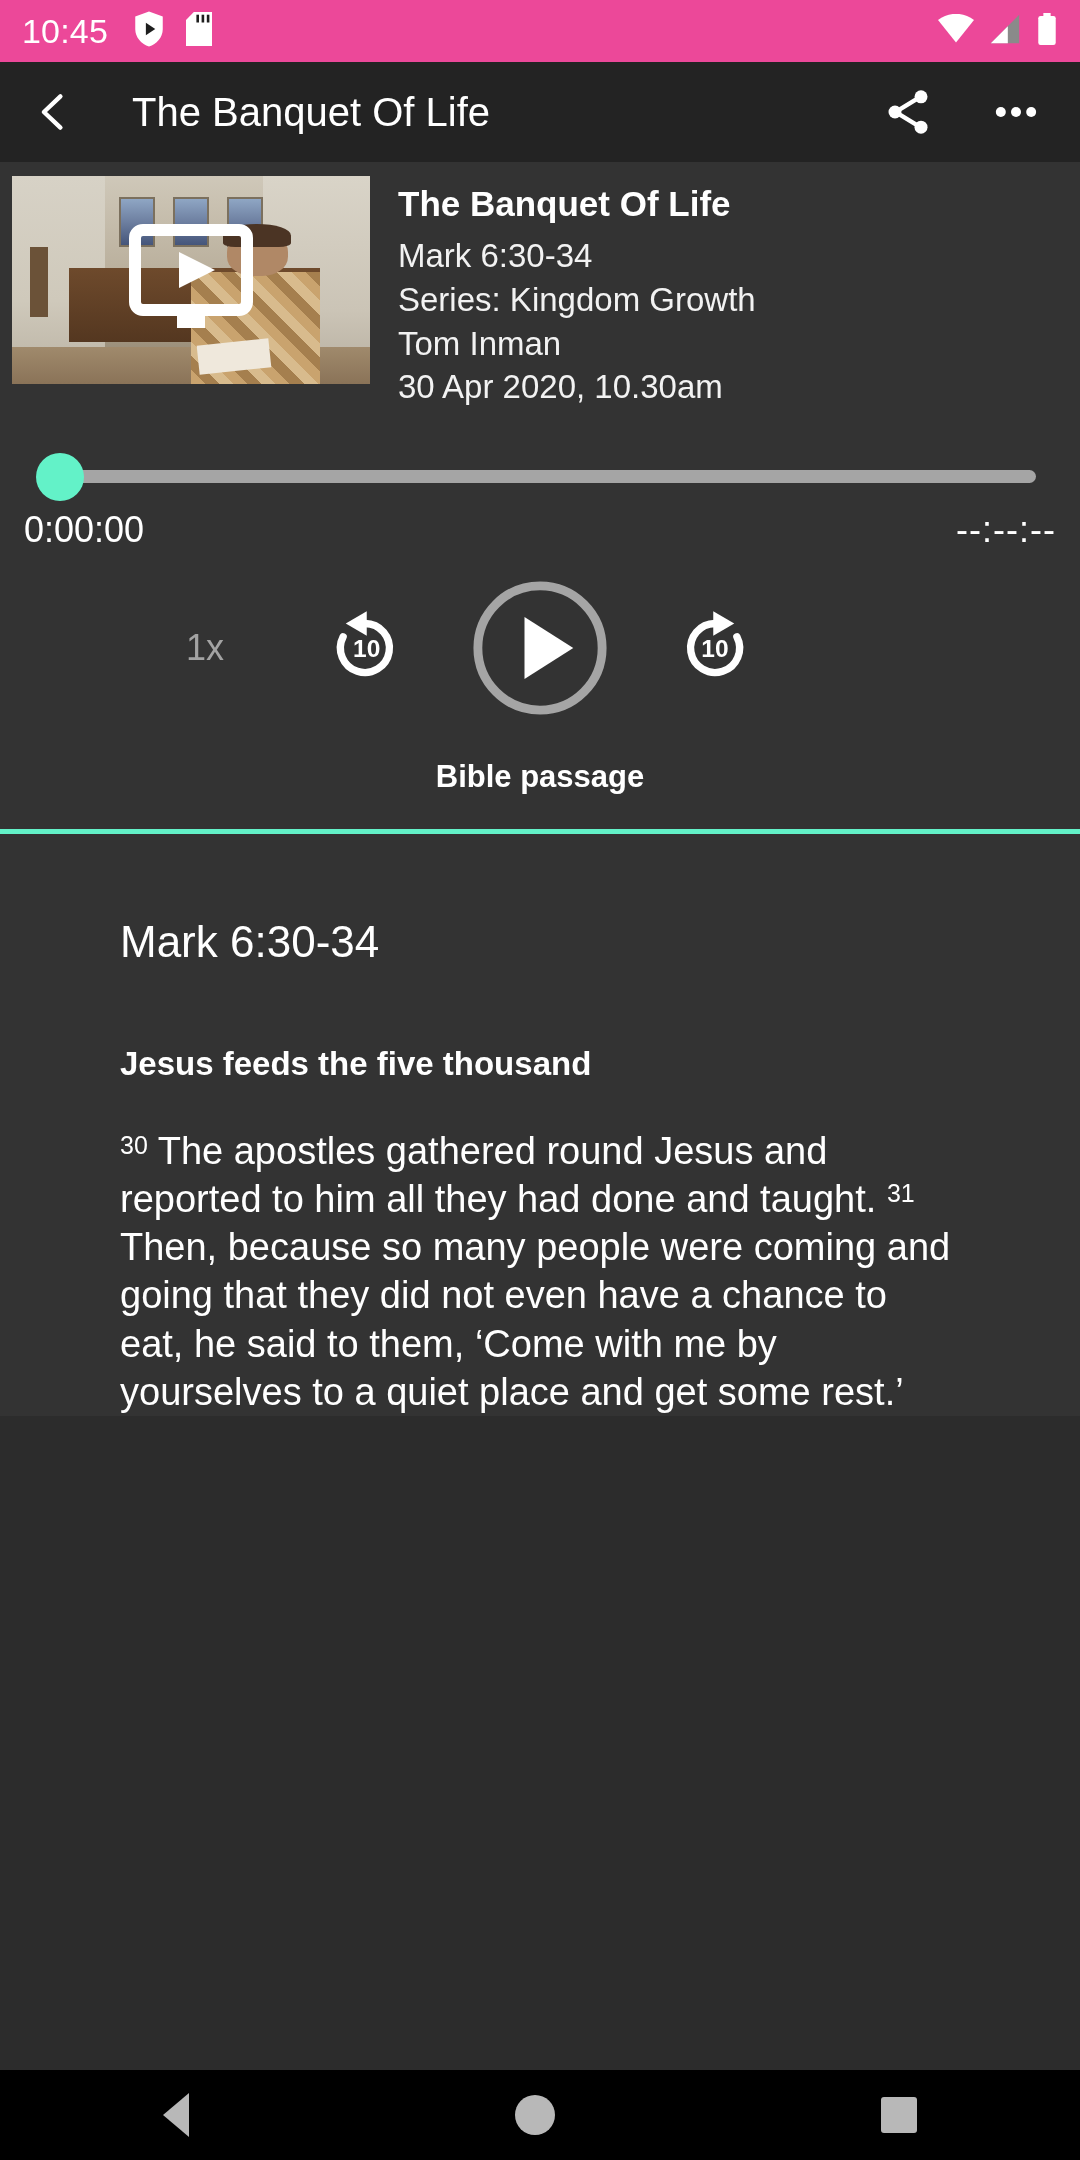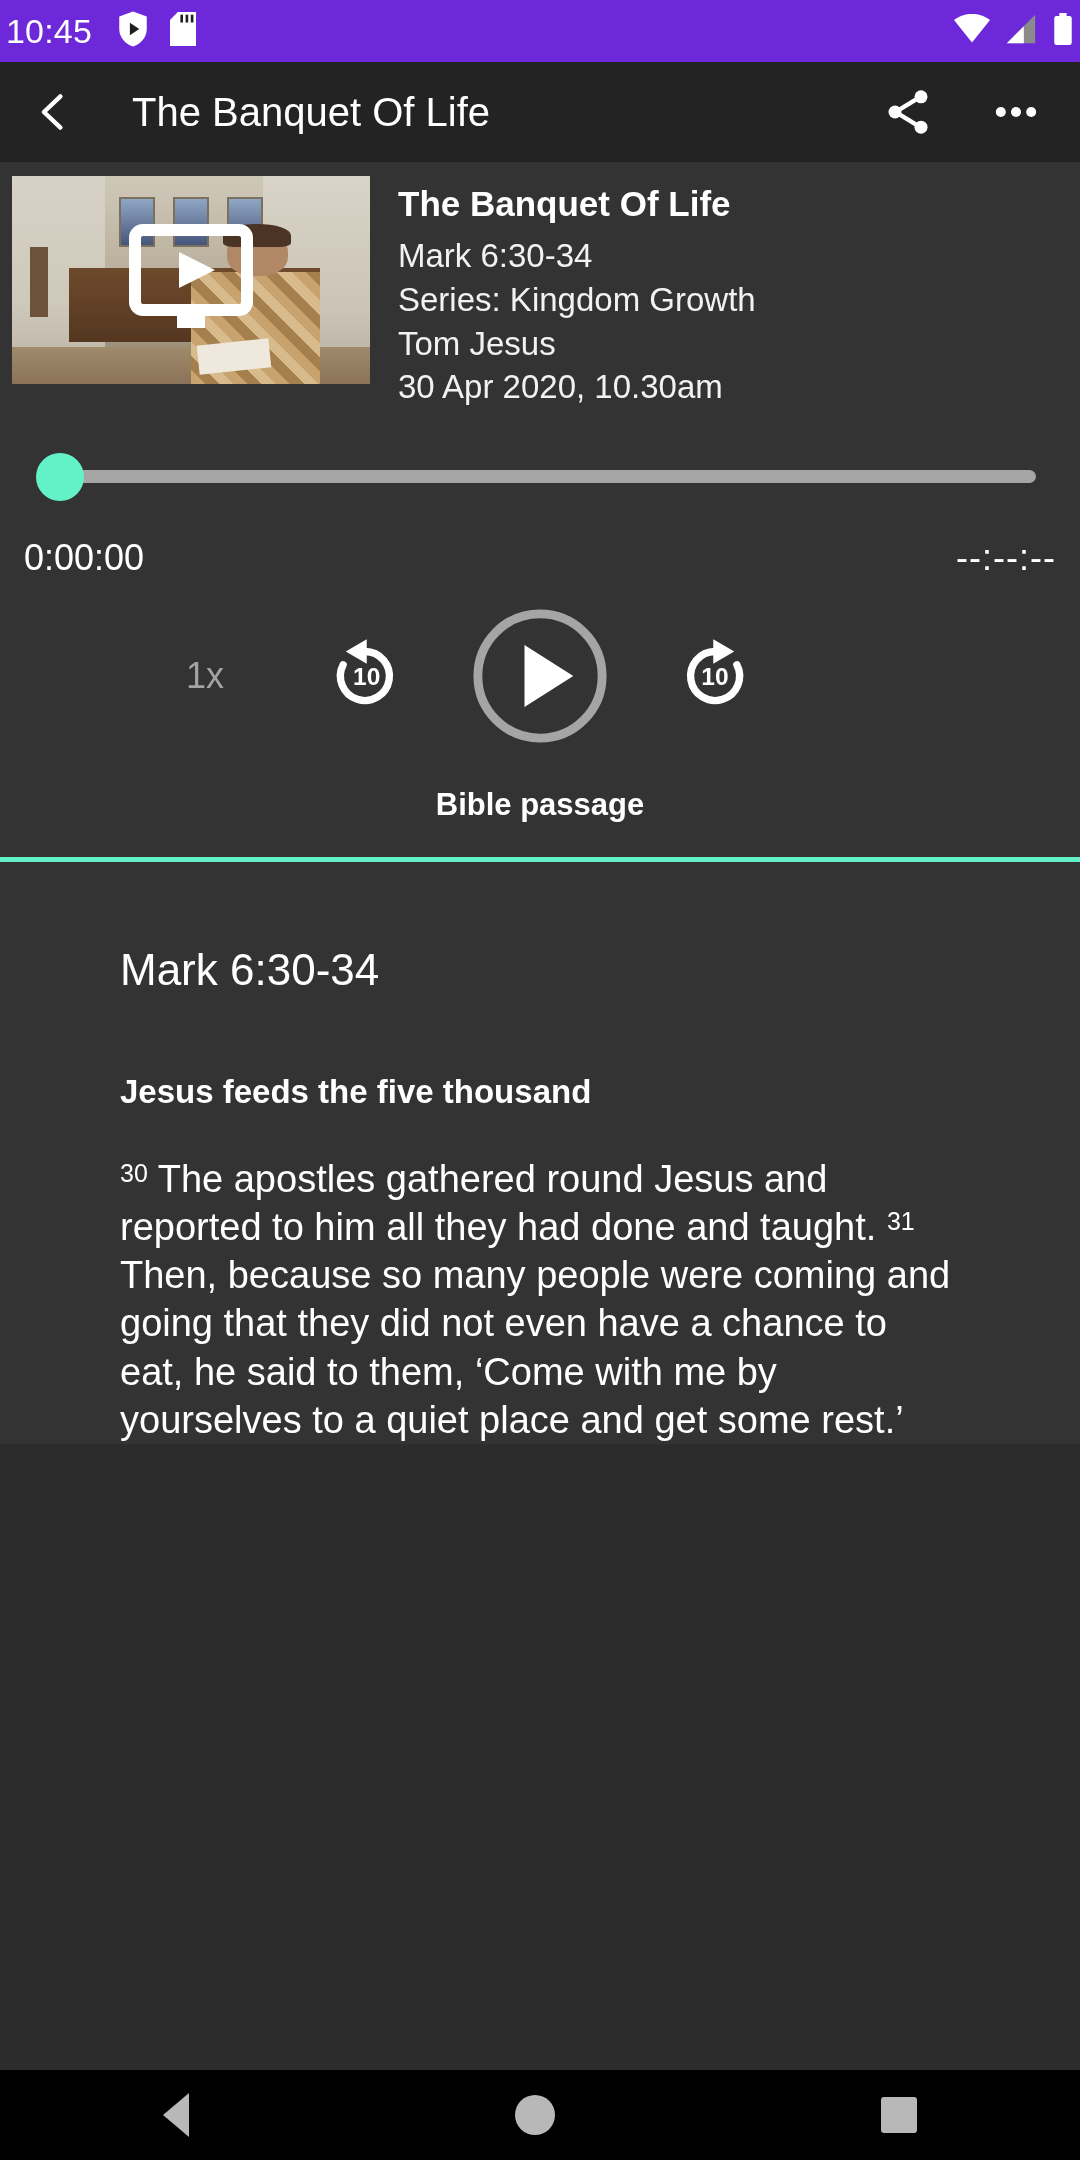--- a/index.html
+++ b/index.html
@@ -6,22 +6,22 @@
   html, body {
     width: 1080px; height: 2160px;
     background: #2c2c2c;
     font-family: "Liberation Sans", sans-serif;
     overflow: hidden;
   }
   #screen { position: relative; width: 1080px; height: 2160px; background: #2c2c2c; }
 
   
   .statusbar {
-    height: 62px; background: #6d28d9;
-    display: flex; align-items: center; padding: 0 6px;
+    height: 62px; background: #ec4899;
+    display: flex; align-items: center; padding: 0 22px;
     color: #ffffff;
   }
   .status-clock { font-size: 34px; letter-spacing: .2px; }
   .status-left-icons { display: flex; align-items: center; gap: 22px; margin-left: 26px; }
   .status-right { margin-left: auto; display: flex; align-items: center; gap: 14px; }
 
   
   .appbar {
     height: 100px; background: #232323;
     display: flex; align-items: center; padding: 0 26px;
@@ -82,21 +82,21 @@
   .seek-track {
     position: absolute; top: 31px; left: 30px; right: 22px; height: 13px;
     background: #a5a5a5; border-radius: 7px;
   }
   .seek-thumb {
     position: absolute; top: 14px; left: 14px; width: 48px; height: 48px;
     border-radius: 50%; background: #63f2c8;
   }
   .times {
     display: flex; justify-content: space-between; align-items: baseline;
-    padding: 0 24px; color: #ffffff; margin-top: 28px;
+    padding: 0 24px; color: #ffffff;
   }
   .time-current { font-size: 36px; }
   .time-duration { font-size: 36px; letter-spacing: 1px; }
 
   
   .transport {
     display: flex; align-items: center; justify-content: center;
     gap: 0; margin-top: 26px; padding: 0 40px;
   }
   .speed {
@@ -229,21 +229,21 @@
             <rect x="3" y="3" width="56" height="40" rx="4" fill="none" stroke="#ffffff" stroke-width="6"></rect>
             <rect x="24" y="43" width="14" height="9" fill="#ffffff"></rect>
             <path d="M25 14 L43 23 L25 32 Z" fill="#ffffff"></path>
           </svg>
         </span>
       </div>
       <div class="meta">
         <div class="meta-title">The Banquet Of Life</div>
         <div class="meta-line">Mark 6:30-34</div>
         <div class="meta-line">Series: Kingdom Growth</div>
-        <div class="meta-line">Tom Jesus</div>
+        <div class="meta-line">Tom Inman</div>
         <div class="meta-line">30 Apr 2020, 10.30am</div>
       </div>
     </div>
 
     <div class="seek-wrap">
       <div class="seek-track"></div>
       <div class="seek-thumb"></div>
     </div>
 
     <div class="times">

